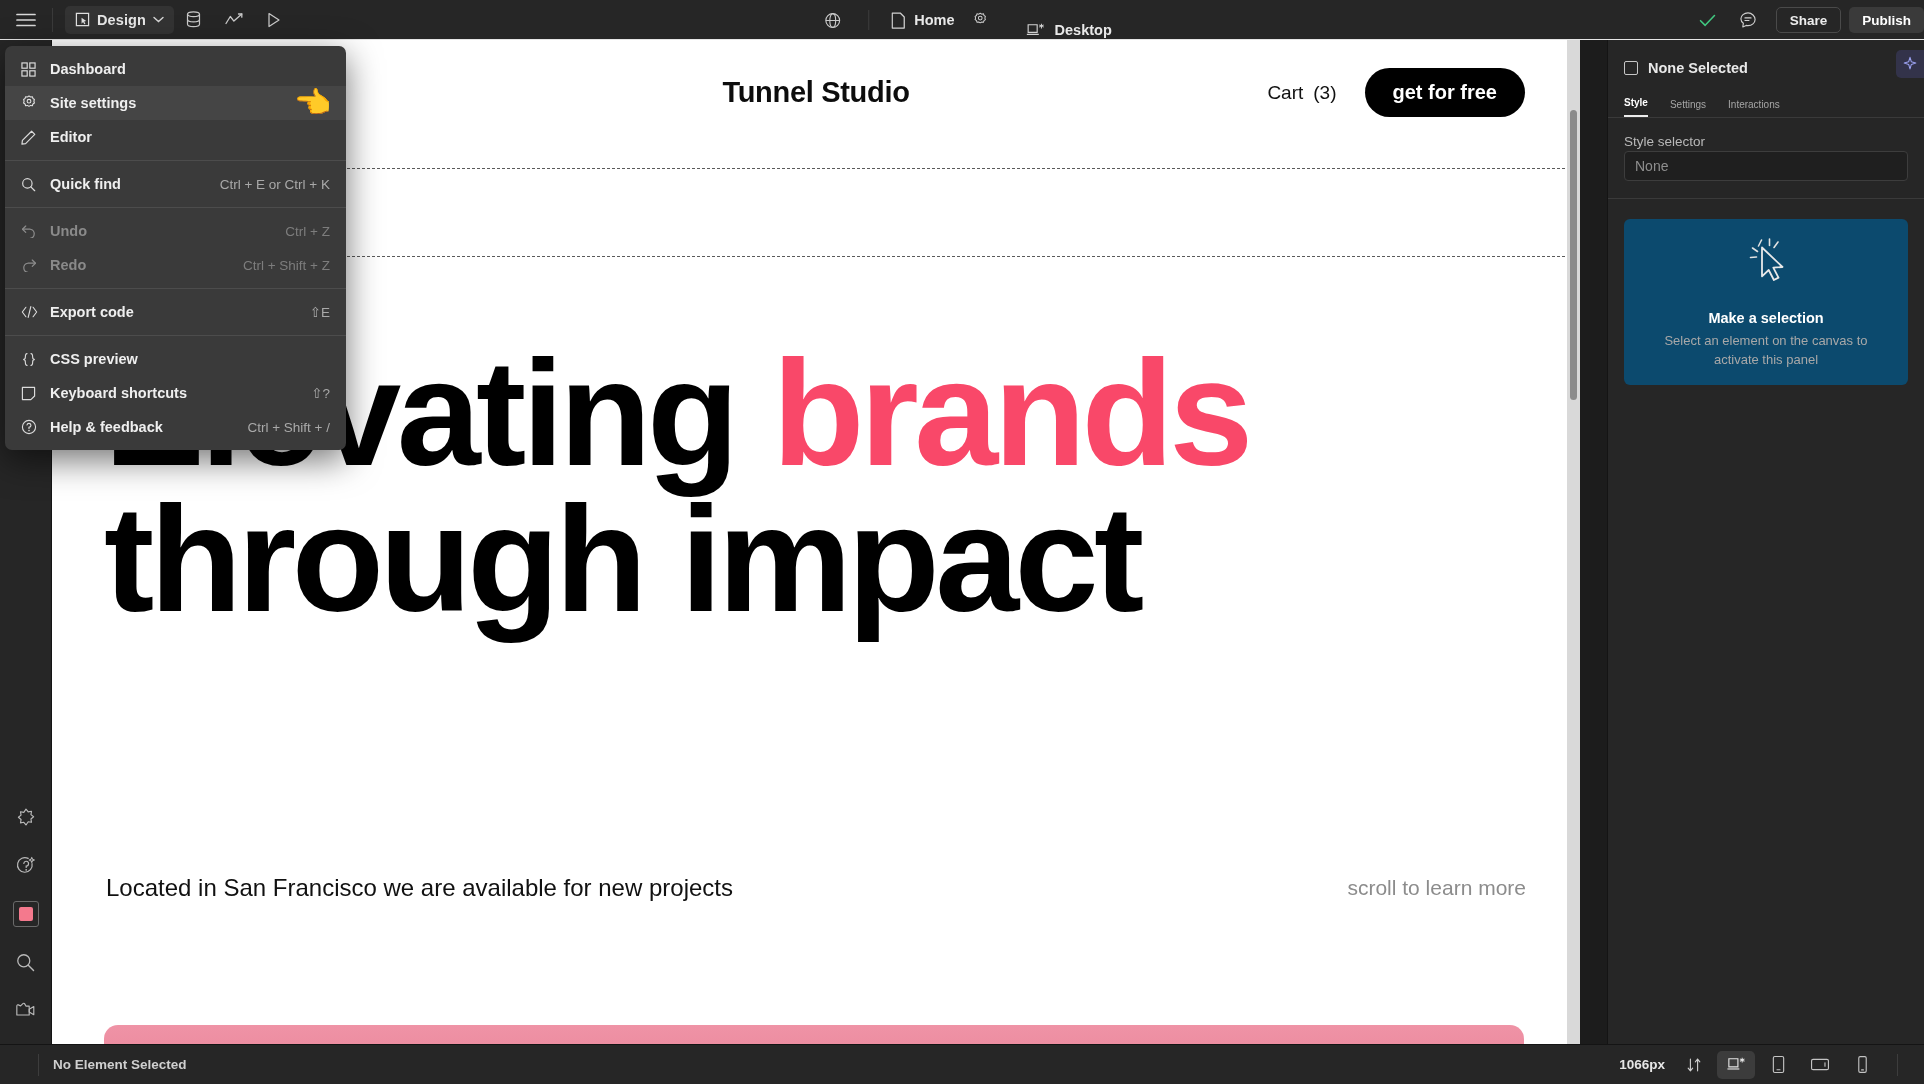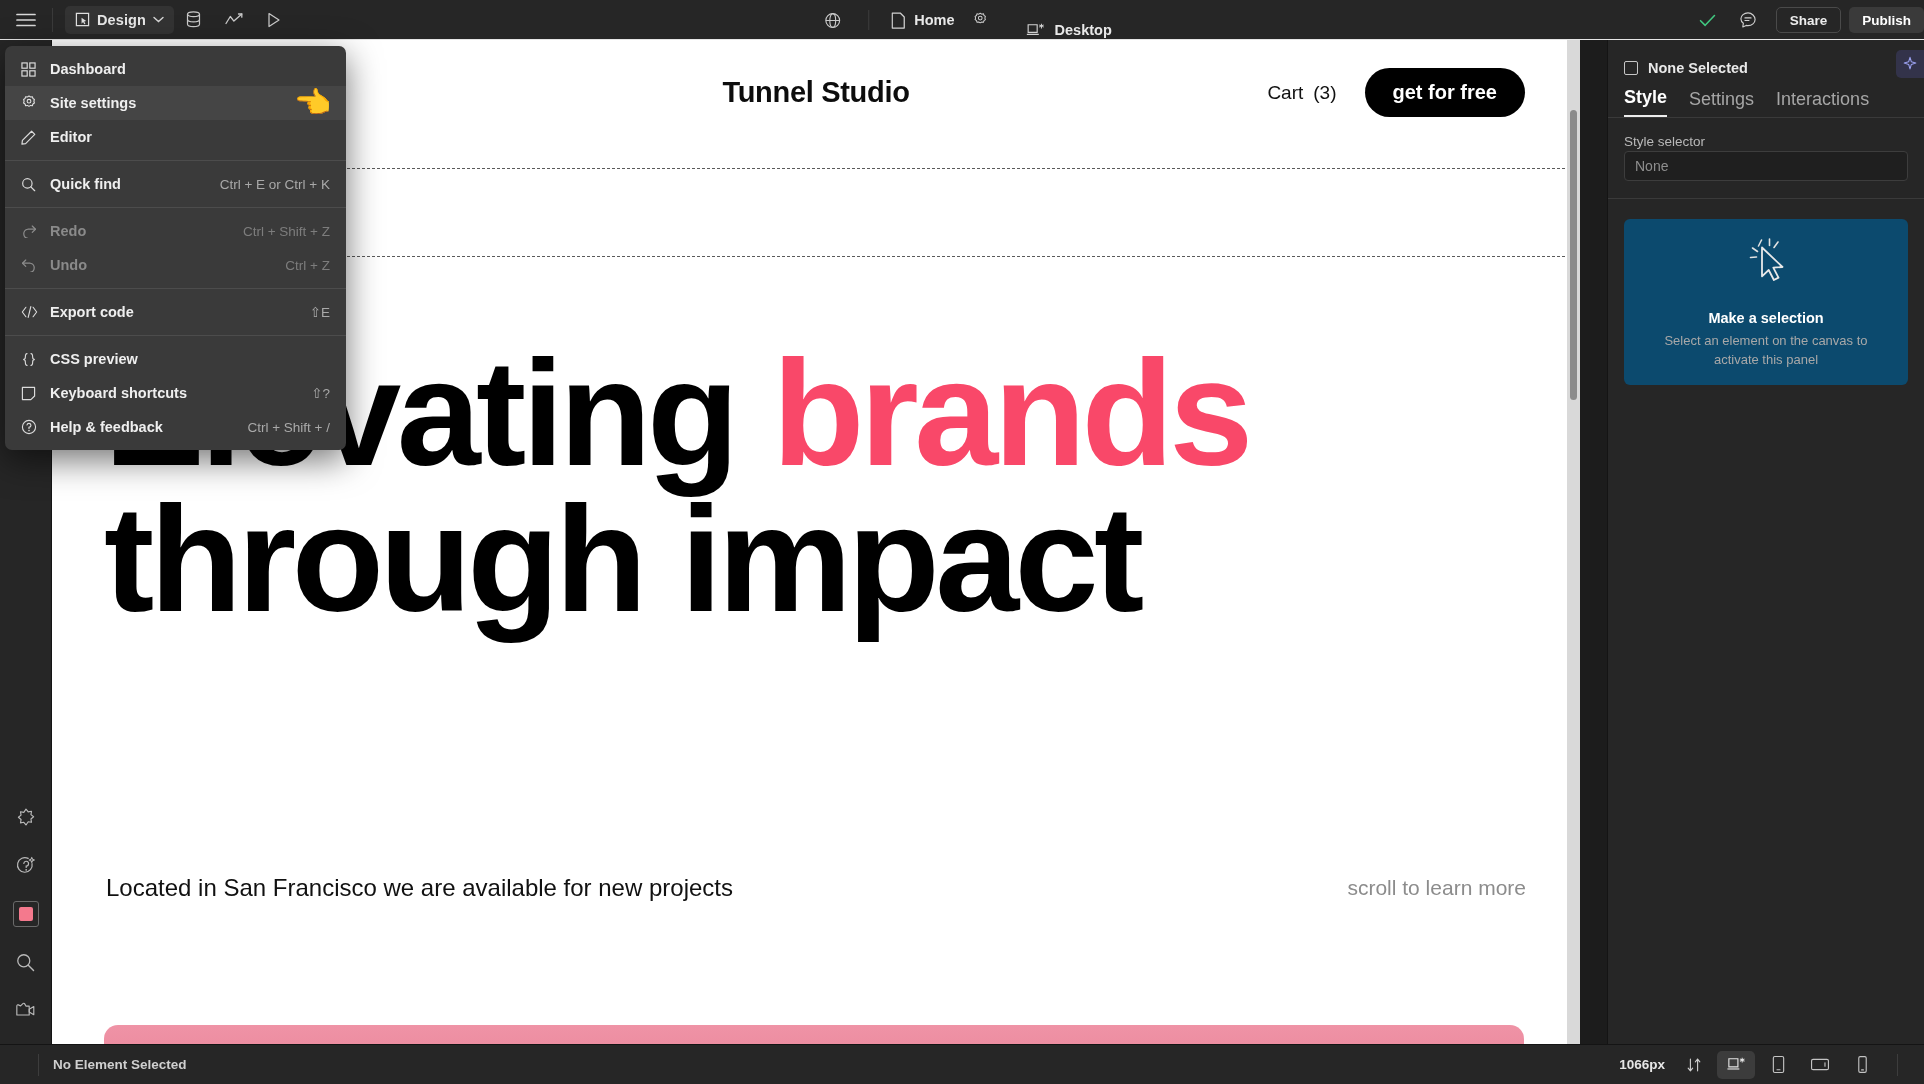--- a/index.html
+++ b/index.html
@@ -152,21 +152,21 @@
   .rp-head .sel-text { color:#e9e9e9; font-size: 14.5px; font-weight: 600; }
   .ai-btn {
     position: absolute; right: 0px; top: 10px; width: 28px; height: 28px;
     background: #33334a; border-radius: 5px 0 0 5px;
     display:flex; align-items:center; justify-content:center; cursor:pointer;
   }
   .rp-tabs {
     display:flex; align-items: flex-end; gap: 22px; padding: 0 0 0 16px;
     height: 31px; border-bottom: 1px solid #3a3a3a; position: relative;
   }
-  .rp-tab { color:#a6a6a6; font-size: 18px; padding-bottom: 7px; cursor: pointer; text-align: center; }
+  .rp-tab { color:#a6a6a6; font-size: 10px; padding-bottom: 7px; cursor: pointer; text-align: center; }
   .rp-tab.active { color:#ffffff; font-weight: 700; border-bottom: 2px solid #ededed; }
   .rp-label { color:#b9b9b9; font-size: 13.5px; padding: 16px 0 0 16px; }
   .rp-input {
     margin: 2px 16px 0 16px; height: 30px; background: #1f1f1f;
     border: 1px solid #3d3d3d; border-radius: 4px;
     display:flex; align-items:center; padding: 0 10px;
     color:#8e8e8e; font-size: 14px;
   }
   .rp-divider { margin-top: 17px; height: 1px; background: #3a3a3a; }
   .empty-card {
@@ -574,37 +574,37 @@
       </span>
       <span>Quick find</span>
       <span class="mi-shortcut">Ctrl + E or Ctrl + K</span>
     </div>
 
     <div class="menu-sep"></div>
 
     <div class="menu-item disabled">
       <span class="mi-icon">
         <svg width="16" height="14" viewBox="0 0 17 15">
+            <path d="M5 2.2L1.6 5.6 5 9" fill="none" stroke="#8c8c8c" stroke-width="1.3" stroke-linecap="round" stroke-linejoin="round"></path>
+            <path d="M1.6 5.6h8.2a5 5 0 0 1 0 9.9" fill="none" stroke="#8c8c8c" stroke-width="1.3" stroke-linecap="round"></path>
+          </svg>
+      </span>
+      <span>Undo</span>
+      <span class="mi-shortcut">Ctrl + Z</span>
+    </div>
+
+    <div class="menu-item disabled">
+      <span class="mi-icon">
+        <svg width="16" height="14" viewBox="0 0 17 15">
             <path d="M12 2.2l3.4 3.4L12 9" fill="none" stroke="#8c8c8c" stroke-width="1.3" stroke-linecap="round" stroke-linejoin="round"></path>
             <path d="M15.4 5.6H7.2a5 5 0 0 0 0 9.9" fill="none" stroke="#8c8c8c" stroke-width="1.3" stroke-linecap="round"></path>
           </svg>
       </span>
       <span>Redo</span>
       <span class="mi-shortcut">Ctrl + Shift + Z</span>
-    </div>
-
-    <div class="menu-item disabled">
-      <span class="mi-icon">
-        <svg width="16" height="14" viewBox="0 0 17 15">
-            <path d="M5 2.2L1.6 5.6 5 9" fill="none" stroke="#8c8c8c" stroke-width="1.3" stroke-linecap="round" stroke-linejoin="round"></path>
-            <path d="M1.6 5.6h8.2a5 5 0 0 1 0 9.9" fill="none" stroke="#8c8c8c" stroke-width="1.3" stroke-linecap="round"></path>
-          </svg>
-      </span>
-      <span>Undo</span>
-      <span class="mi-shortcut">Ctrl + Z</span>
     </div>
 
     <div class="menu-sep"></div>
 
     <div class="menu-item">
       <span class="mi-icon">
         <svg width="17" height="14" viewBox="0 0 18 14">
             <path d="M5.2 2L1.4 7l3.8 5M12.8 2L16.6 7l-3.8 5M10.4 1.2L7.6 12.8" fill="none" stroke="#dcdcdc" stroke-width="1.2" stroke-linecap="round" stroke-linejoin="round"></path>
           </svg>
       </span>

